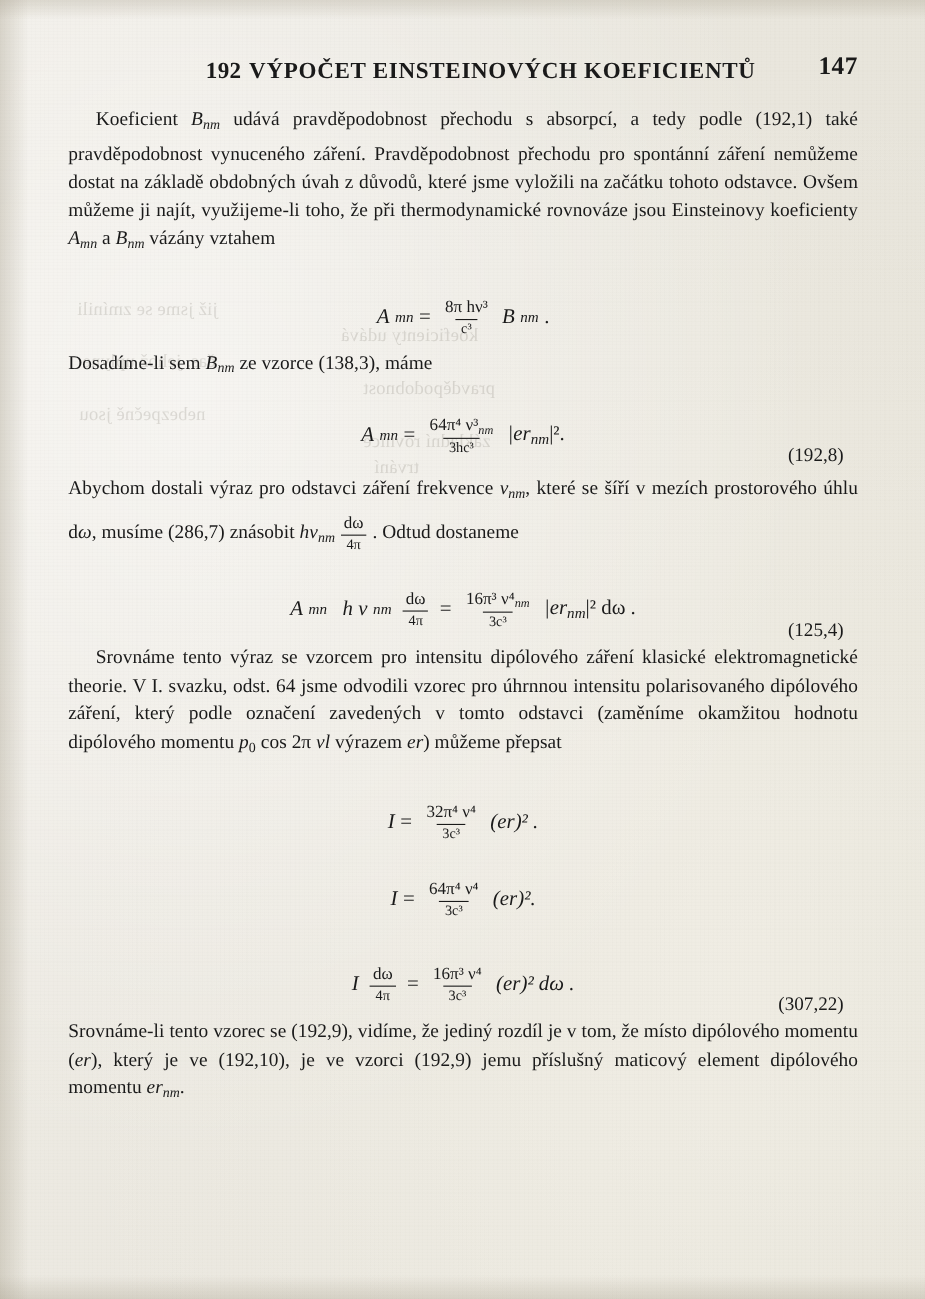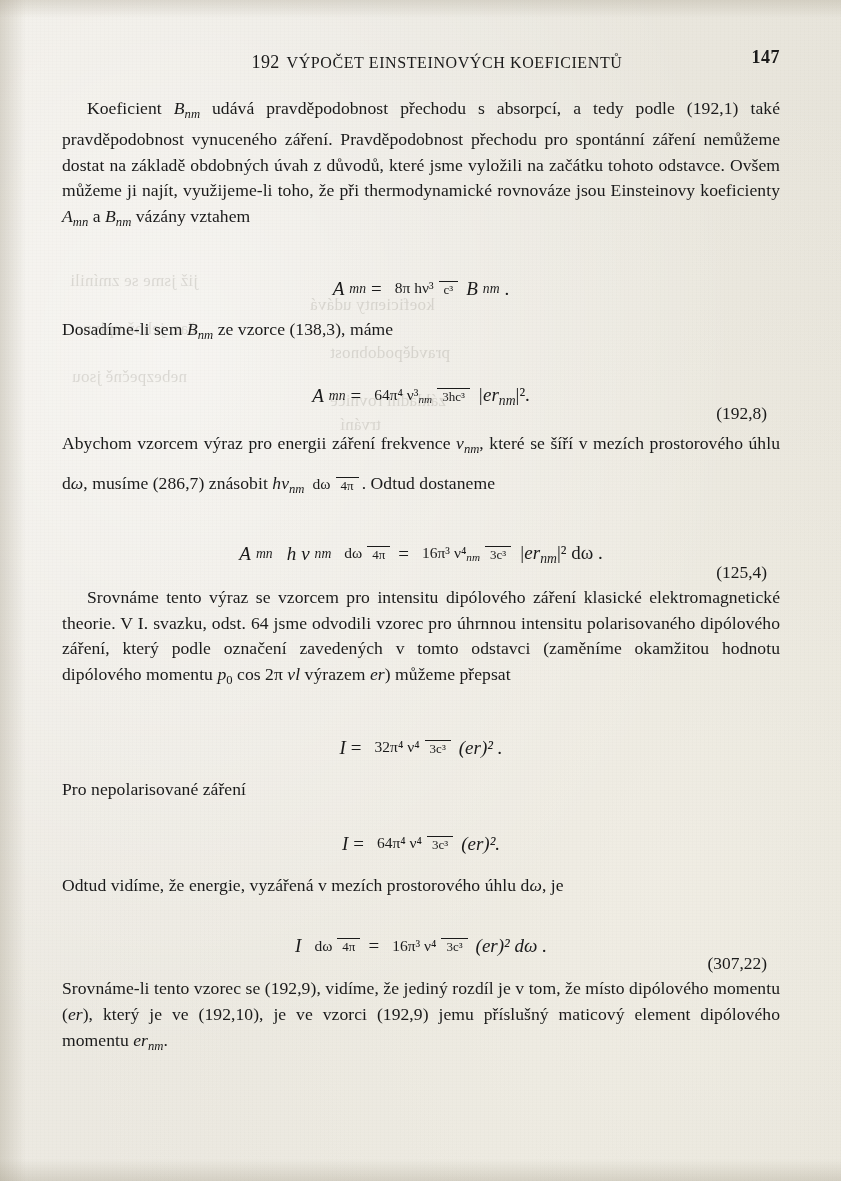--- a/index.html
+++ b/index.html
@@ -44,36 +44,36 @@
     display: flex;
     align-items: baseline;
     justify-content: center;
     position: relative;
     height: 28px;
     margin-bottom: 16px;
   }
   .runhead-text {
     font-variant: small-caps;
     letter-spacing: 0.6px;
-    font-size: 16px;
-    font-weight: 400;
+    font-size: 21px;
+    font-weight: 700;
     white-space: nowrap;
   }
   .runhead-num {
-    font-size: 18px;
-    font-weight: 400;
+    font-size: 21px;
+    font-weight: 700;
     margin-right: 7px;
     letter-spacing: 0.3px;
     margin-left: 32px;
   }
   .folio {
     position: absolute;
     right: 0;
     top: -5px;
-    font-size: 18px;
+    font-size: 23px;
     font-weight: 700;
     letter-spacing: 0.5px;
   }
 
   
   p.para {
     font-size: 17.6px;
     line-height: 25.6px;
     text-align: justify;
     margin: 0 0 2px 0;
@@ -111,21 +111,21 @@
     white-space: nowrap;
   }
   .eqno {
     position: absolute;
     right: 13px;
     bottom: 2px;
     font-size: 17.4px;
   }
   .frac {
     display: inline-flex;
-    flex-direction: row;
+    flex-direction: column;
     align-items: center;
     vertical-align: middle;
     margin: 0 3px;
     line-height: 1.08;
   }
   .frac .num {
     padding: 0 5px 1px 5px;
     font-size: 15.5px;
   }
   .frac .den {
@@ -226,21 +226,21 @@
         <span class="frac">
           <span class="num"><span>64π⁴ ν³</span><span class="sub">nm</span></span>
           <span class="den">3hc³</span>
         </span>
         <span><i>|er</i><span class="sub">nm</span><span>|².</span></span>
       </div>
       <span class="eqno">(192,8)</span>
     </div>
 
     <p class="para sp-top-18" style="line-height:34px;">
-      <span>Abychom vzorcem výraz pro energii záření frekvence </span><i>ν</i><span class="sub">nm</span><span>, které se šíří v mezích prostorového úhlu d</span><i>ω</i><span>, musíme (286,7) znásobit </span><i>h</i><i>ν</i><span class="sub">nm</span><span class="frac" style="font-size:15px;">
+      <span>Abychom dostali výraz pro odstavci záření frekvence </span><i>ν</i><span class="sub">nm</span><span>, které se šíří v mezích prostorového úhlu d</span><i>ω</i><span>, musíme (286,7) znásobit </span><i>h</i><i>ν</i><span class="sub">nm</span><span class="frac" style="font-size:15px;">
           <span class="num">dω</span>
           <span class="den">4π</span>
         </span><span>. Odtud dostaneme</span>
     </p>
 
     <div class="eq-row sp-top-18" style="height:62px;">
       <div class="eq eqbig">
         <i>A</i>
           <span class="sub">mn</span>
         <span style="width:4px;"></span>
@@ -270,39 +270,33 @@
         <i>I</i>
         <span>=</span>
         <span class="frac">
           <span class="num">32π⁴ ν⁴</span>
           <span class="den">3c³</span>
         </span>
         <i>(er)² .</i>
       </div>
     </div>
 
-    <p class="para">
-      <span>Pro nepolarisované záření</span>
-    </p>
 
     <div class="eq-row sp-top-12" style="height:58px;">
       <div class="eq eqbig">
         <i>I</i>
         <span>=</span>
         <span class="frac">
           <span class="num">64π⁴ ν⁴</span>
           <span class="den">3c³</span>
         </span>
         <i>(er)².</i>
       </div>
     </div>
 
-    <p class="para sp-top-26">
-      <span>Odtud vidíme, že energie, vyzářená v mezích prostorového úhlu d</span><i>ω</i><span>, je</span>
-    </p>
 
     <div class="eq-row sp-top-18" style="height:60px;">
       <div class="eq eqbig">
         <i>I</i>
         <span class="frac">
           <span class="num">dω</span>
           <span class="den">4π</span>
         </span>
         <span>=</span>
         <span class="frac">

